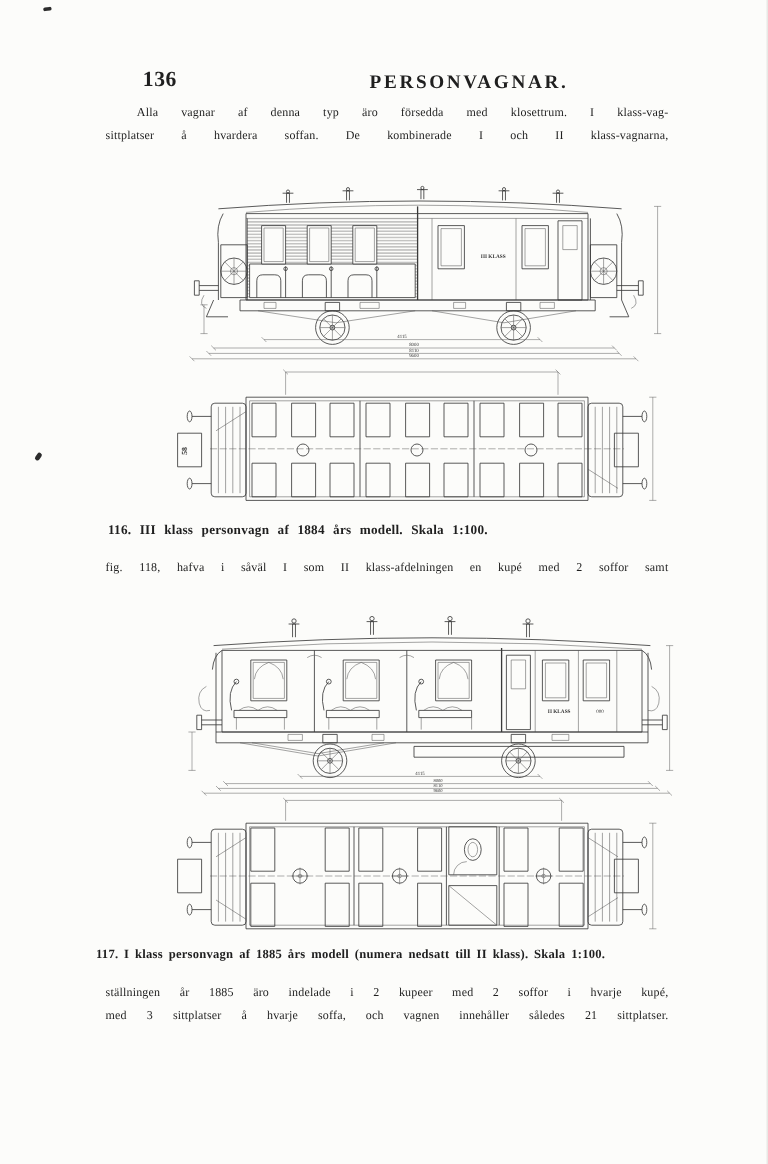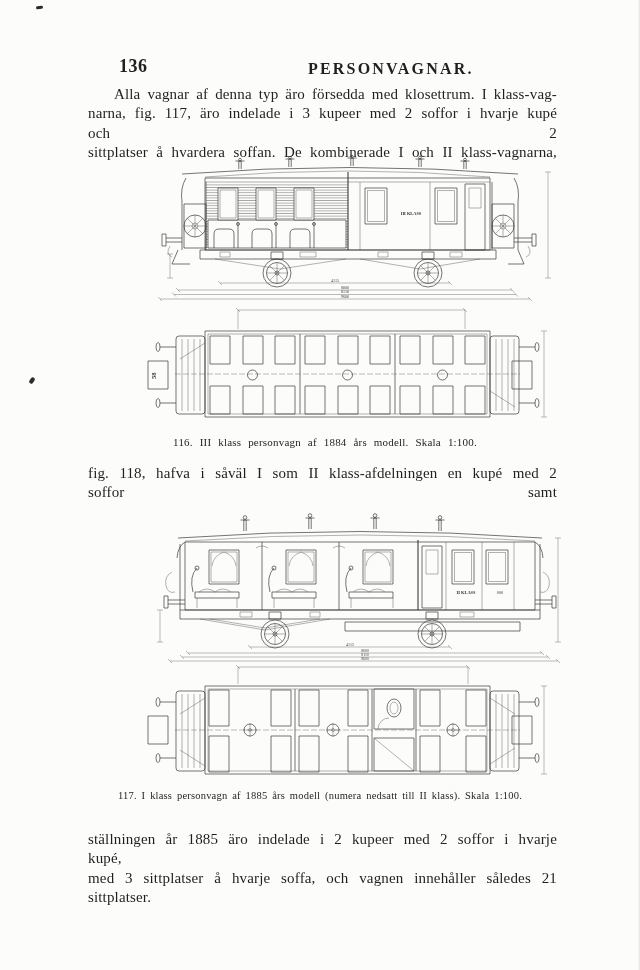--- a/index.html
+++ b/index.html
@@ -5,24 +5,24 @@
   html,body{margin:0;padding:0;}
   body{
     width:640px;height:970px;position:relative;overflow:hidden;
     background:#fcfcfa;
     font-family:"Liberation Serif","DejaVu Serif",serif;
     color:#1f1f1f;
   }
   .page-edge{position:absolute;top:0;right:0;width:2px;height:100%;background:linear-gradient(to left,#e3e2de,transparent);}
   .hdr-num{position:absolute;left:119px;top:56px;font-size:18px;font-weight:700;letter-spacing:.5px;}
   .hdr-title{position:absolute;left:308px;top:60px;width:100px;text-align:center;font-size:16px;font-weight:600;letter-spacing:2.2px;}
-  .para{position:absolute;left:88px;width:469px;font-size:15px;line-height:19.4px;}
+  .para{position:absolute;left:88px;width:469px;font-size:10px;line-height:19.4px;}
   .para .ln{text-align:justify;text-align-last:justify;word-spacing:3px;letter-spacing:.15px;white-space:normal;}
   .para .ln.indent{text-indent:26px;}
-  .caption{position:absolute;text-align:center;font-size:11px;font-weight:400;word-spacing:4px;letter-spacing:.2px;white-space:nowrap;}
+  .caption{position:absolute;font-size:11px;font-weight:700;word-spacing:4px;letter-spacing:.2px;white-space:nowrap;}
   .caption.small{font-size:10.5px;word-spacing:2px;}
   .fig{position:absolute;}
   svg{display:block;overflow:visible;}
   svg *{vector-effect:non-scaling-stroke;}
   svg .s{stroke:#3a3a3a;stroke-width:.7;fill:none;}
   svg .s2{stroke:#3a3a3a;stroke-width:1.1;fill:none;}
   svg .thin{stroke:#555;stroke-width:.45;fill:none;}
   svg .dim{stroke:#555;stroke-width:.4;fill:none;}
   svg .wht{fill:#fcfcfa;stroke:#3a3a3a;stroke-width:.7;}
   svg text{font-family:"Liberation Serif","DejaVu Serif",serif;fill:#333;}
@@ -50,21 +50,20 @@
 
 <div class="page-edge"></div>
 <div class="speck" style="left:36px;top:6px;width:7px;height:3px;transform:rotate(-8deg);"></div>
 <div class="speck" style="left:30px;top:377px;width:4px;height:7px;transform:rotate(35deg);"></div>
 
 <div class="hdr-num">136</div>
 <div class="hdr-title">PERSONVAGNAR.</div>
 
 <div class="para" style="top:85px;">
   <div class="ln indent">Alla vagnar af denna typ äro försedda med klosettrum.  I klass-vag-</div>
-  <div class="ln">narna, fig. 117, äro indelade i 3 kupeer med 2 soffor i hvarje kupé och 2</div>
   <div class="ln">sittplatser å hvardera soffan.  De kombinerade I och II klass-vagnarna,</div>
 </div>
 
 <div class="fig" style="left:120px;top:142px;">
 <svg width="440" height="160" viewBox="0 0 440 160">
   <g>
     <path class="s" d="M62,32 Q230,19 398,32"></path>
     <path class="thin" d="M85,35 Q230,23 370,35"></path>
     <g class="s">
       <path d="M118.8,27 v-8 h2.4 v8 M115.5,19 h9 M168.8,25 v-8 h2.4 v8 M165.5,17 h9
@@ -419,16 +418,16 @@
         <ellipse class="s" cx="417" cy="98" rx="2" ry="4.5"></ellipse>
     <path class="thin" d="M60,54 L85,38 M60,90 L85,106 M370,38 L395,54 M370,104 L395,88"></path>
   </g>
 
   <path class="dim" d="M424,26 V114 M421,26 h6 M421,114 h6"></path>
 </svg>
 </div>
 
 <div class="caption small" style="left:80px;top:790px;width:480px;">117.  I klass personvagn af 1885 års modell (numera nedsatt till II klass).  Skala 1:100.</div>
 
-<div class="para" style="top:818px;margin-top:12px;">
+<div class="para" style="top:818px;">
   <div class="ln">ställningen år 1885 äro indelade i 2 kupeer med 2 soffor i hvarje kupé,</div>
   <div class="ln">med 3 sittplatser å hvarje soffa, och vagnen innehåller således 21 sittplatser.</div>
 </div>
 
 </body></html>

